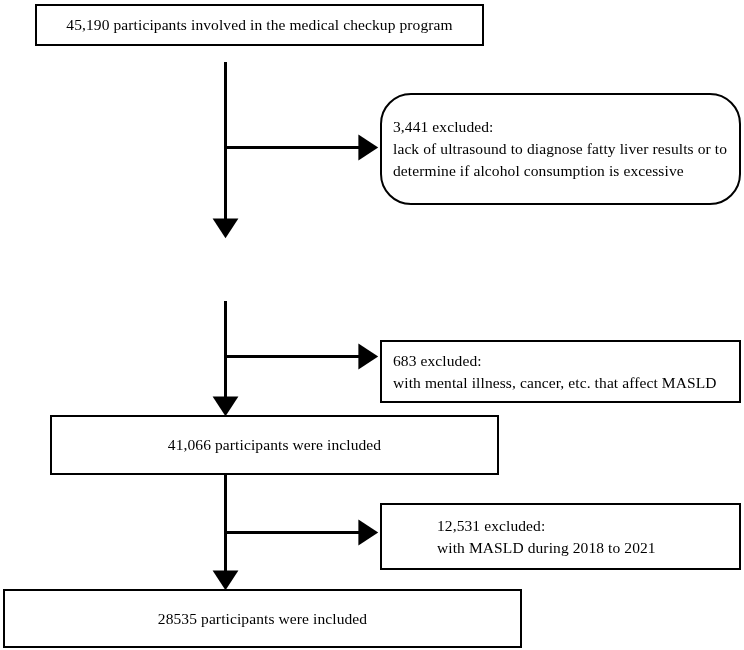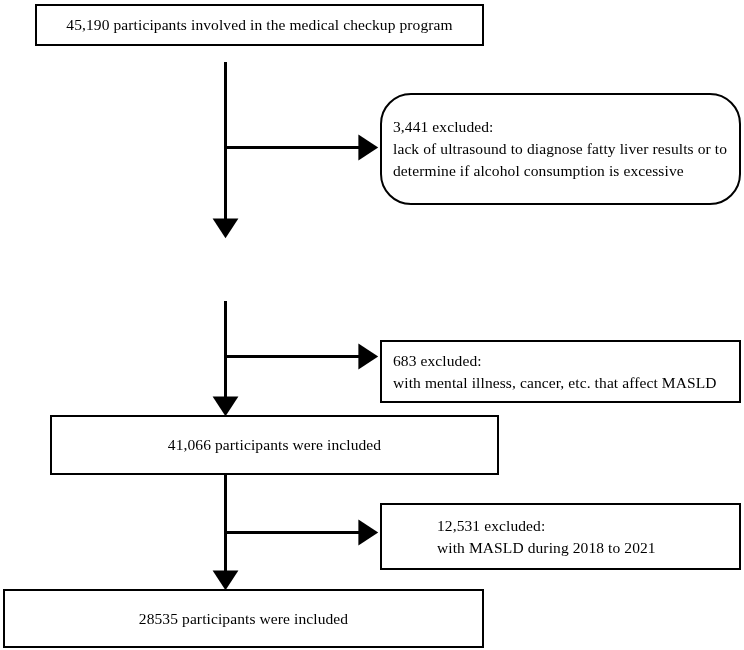--- a/index.html
+++ b/index.html
@@ -54,21 +54,21 @@
     padding: 0 10px;
   }
   .node.excl .node-text {
     padding: 0 10px 0 11px;
   }
 
   
   #node-total       { left: 3px;   top: 4px;   width: 449px; height: 42px; margin-left: 32px; }
   #node-included-1  { left: 3px;   top: 237px; width: 449px; height: 64px; }
   #node-included-2  { left: 3px;   top: 415px; width: 449px; height: 60px; margin-left: 47px; }
-  #node-included-3  { left: 3px;   top: 589px; width: 481px; height: 59px; }
+  #node-included-3  { left: 3px;   top: 589px; width: 519px; height: 59px; }
 
   
   #node-excluded-1  { left: 380px; top: 93px;  width: 361px; height: 112px; border-radius: 31px; }
   #node-excluded-2  { left: 380px; top: 340px; width: 361px; height: 63px; }
   #node-excluded-3  { left: 380px; top: 503px; width: 361px; height: 67px; padding-left: 44px; }
 </style>
 </head>
 <body>
 
 <div id="flow-canvas">

